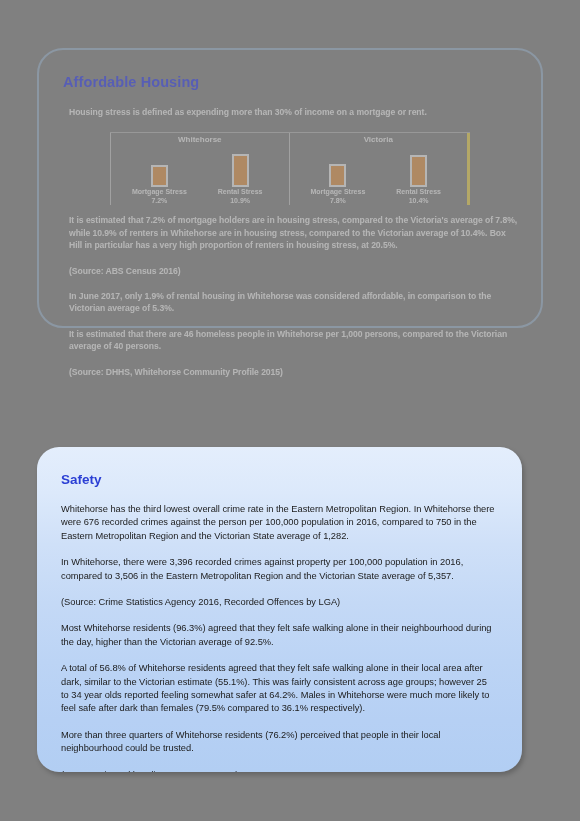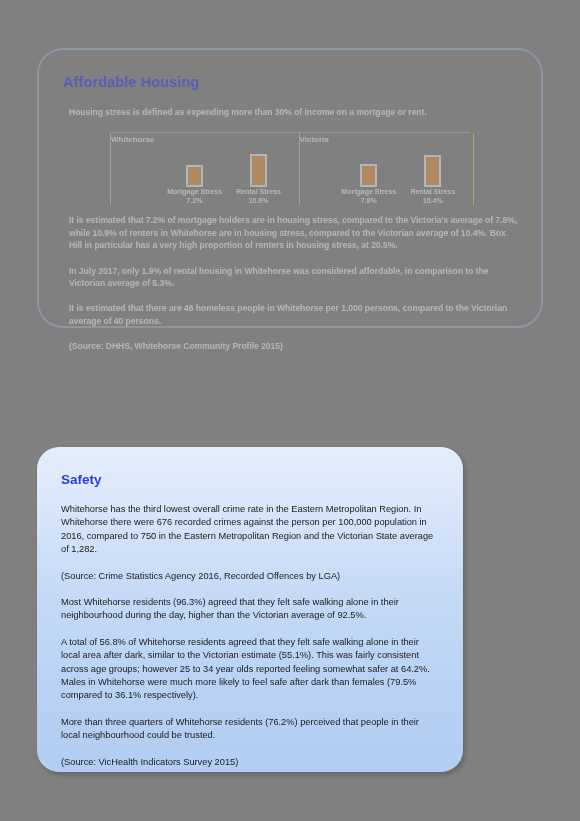--- a/index.html
+++ b/index.html
@@ -64,24 +64,24 @@
     border-top: 1px solid #b9b9b9;
   }
   .chart-groups {
     display: flex;
     height: 100%;
   }
   .chart-group {
     flex: 1 1 50%;
     position: relative;
     display: flex;
-    flex-direction: row;
+    flex-direction: column;
   }
   .chart-group.left  { border-left: 1px solid #cfcfcf; border-right: 1px solid #cfcfcf; }
-  .chart-group.right { border-right: 1px solid #fde047; }
+  .chart-group.right { border-right: 3px solid #fde047; }
   .group-title {
     color: #ffffff;
     font-size: 8px;
     font-weight: bold;
     text-align: center;
     margin-top: 2px;
     margin-bottom: 1px;
   }
   .bars-row {
     flex: 1;
@@ -119,21 +119,21 @@
     font-weight: bold;
     text-align: center;
     line-height: 8.5px;
   }
 
   
   .safety-panel {
     position: absolute;
     left: 37px;
     top: 447px;
-    width: 426px;
+    width: 485px;
     height: 325px;
     border-radius: 22px;
     box-sizing: border-box;
     background: linear-gradient(to bottom,
         #e4eefc 0%,
         #dce9fb 14%,
         #cfe0f8 30%,
         #c4d9f6 48%,
         #bcd4f5 66%,
         #b6d0f4 84%,
@@ -201,34 +201,36 @@
               <div class="bar-label">Rental Stress</div>
               <div class="bar-value">10.4%</div>
             </div>
           </div>
         </div>
 
       </div>
     </div>
 
     <p class="housing-p">It is estimated that 7.2% of mortgage holders are in housing stress, compared to the Victoria's average of 7.8%, while 10.9% of renters in Whitehorse are in housing stress, compared to the Victorian average of 10.4%.  Box Hill in particular has a very high proportion of renters in housing stress, at 20.5%.</p>
-    <p class="housing-p">In July 2017, only 1.9% of rental housing in Whitehorse was considered affordable, in comparison to the Victorian average of 5.3%.</p>
+    <p class="housing-p">(Source: ABS Census 2016)</p>
+    <p class="housing-p">In June 2017, only 1.9% of rental housing in Whitehorse was considered affordable, in comparison to the Victorian average of 5.3%.</p>
     <p class="housing-p">It is estimated that there are 46 homeless people in Whitehorse per 1,000 persons, compared to the Victorian average of 40 persons.</p>
     <p class="housing-p">(Source: DHHS, Whitehorse Community Profile 2015)</p>
 
   </div>
 </div>
 
 <div class="safety-panel">
   <div class="safety-inner">
 
     <h2 class="safety-title">Safety</h2>
 
     <p class="safety-p">Whitehorse has the third lowest overall crime rate in the Eastern Metropolitan Region.
 In Whitehorse there were 676 recorded crimes against the person per 100,000 population in 2016, compared to 750 in the Eastern Metropolitan Region and the Victorian State average of 1,282.</p>
+    <p class="safety-p">In Whitehorse, there were 3,396 recorded crimes against property per 100,000 population in 2016, compared to 3,506 in the Eastern Metropolitan Region and the Victorian State average of 5,357.</p>
     <p class="safety-p">(Source: Crime Statistics Agency 2016, Recorded Offences by LGA)</p>
     <p class="safety-p">Most Whitehorse residents (96.3%) agreed that they felt safe walking alone in their neighbourhood during the day, higher than the Victorian average of 92.5%.</p>
     <p class="safety-p">A total of 56.8% of Whitehorse residents agreed that they felt safe walking alone in their local area after dark, similar to the Victorian estimate (55.1%).  This was fairly consistent across age groups; however 25 to 34 year olds reported feeling somewhat safer at 64.2%.  Males in Whitehorse were much more likely to feel safe after dark than females (79.5% compared to 36.1% respectively).</p>
     <p class="safety-p">More than three quarters of Whitehorse residents (76.2%) perceived that people in their local neighbourhood could be trusted.</p>
     <p class="safety-p">(Source: VicHealth Indicators Survey 2015)</p>
 
   </div>
 </div>
 
 </body></html>

